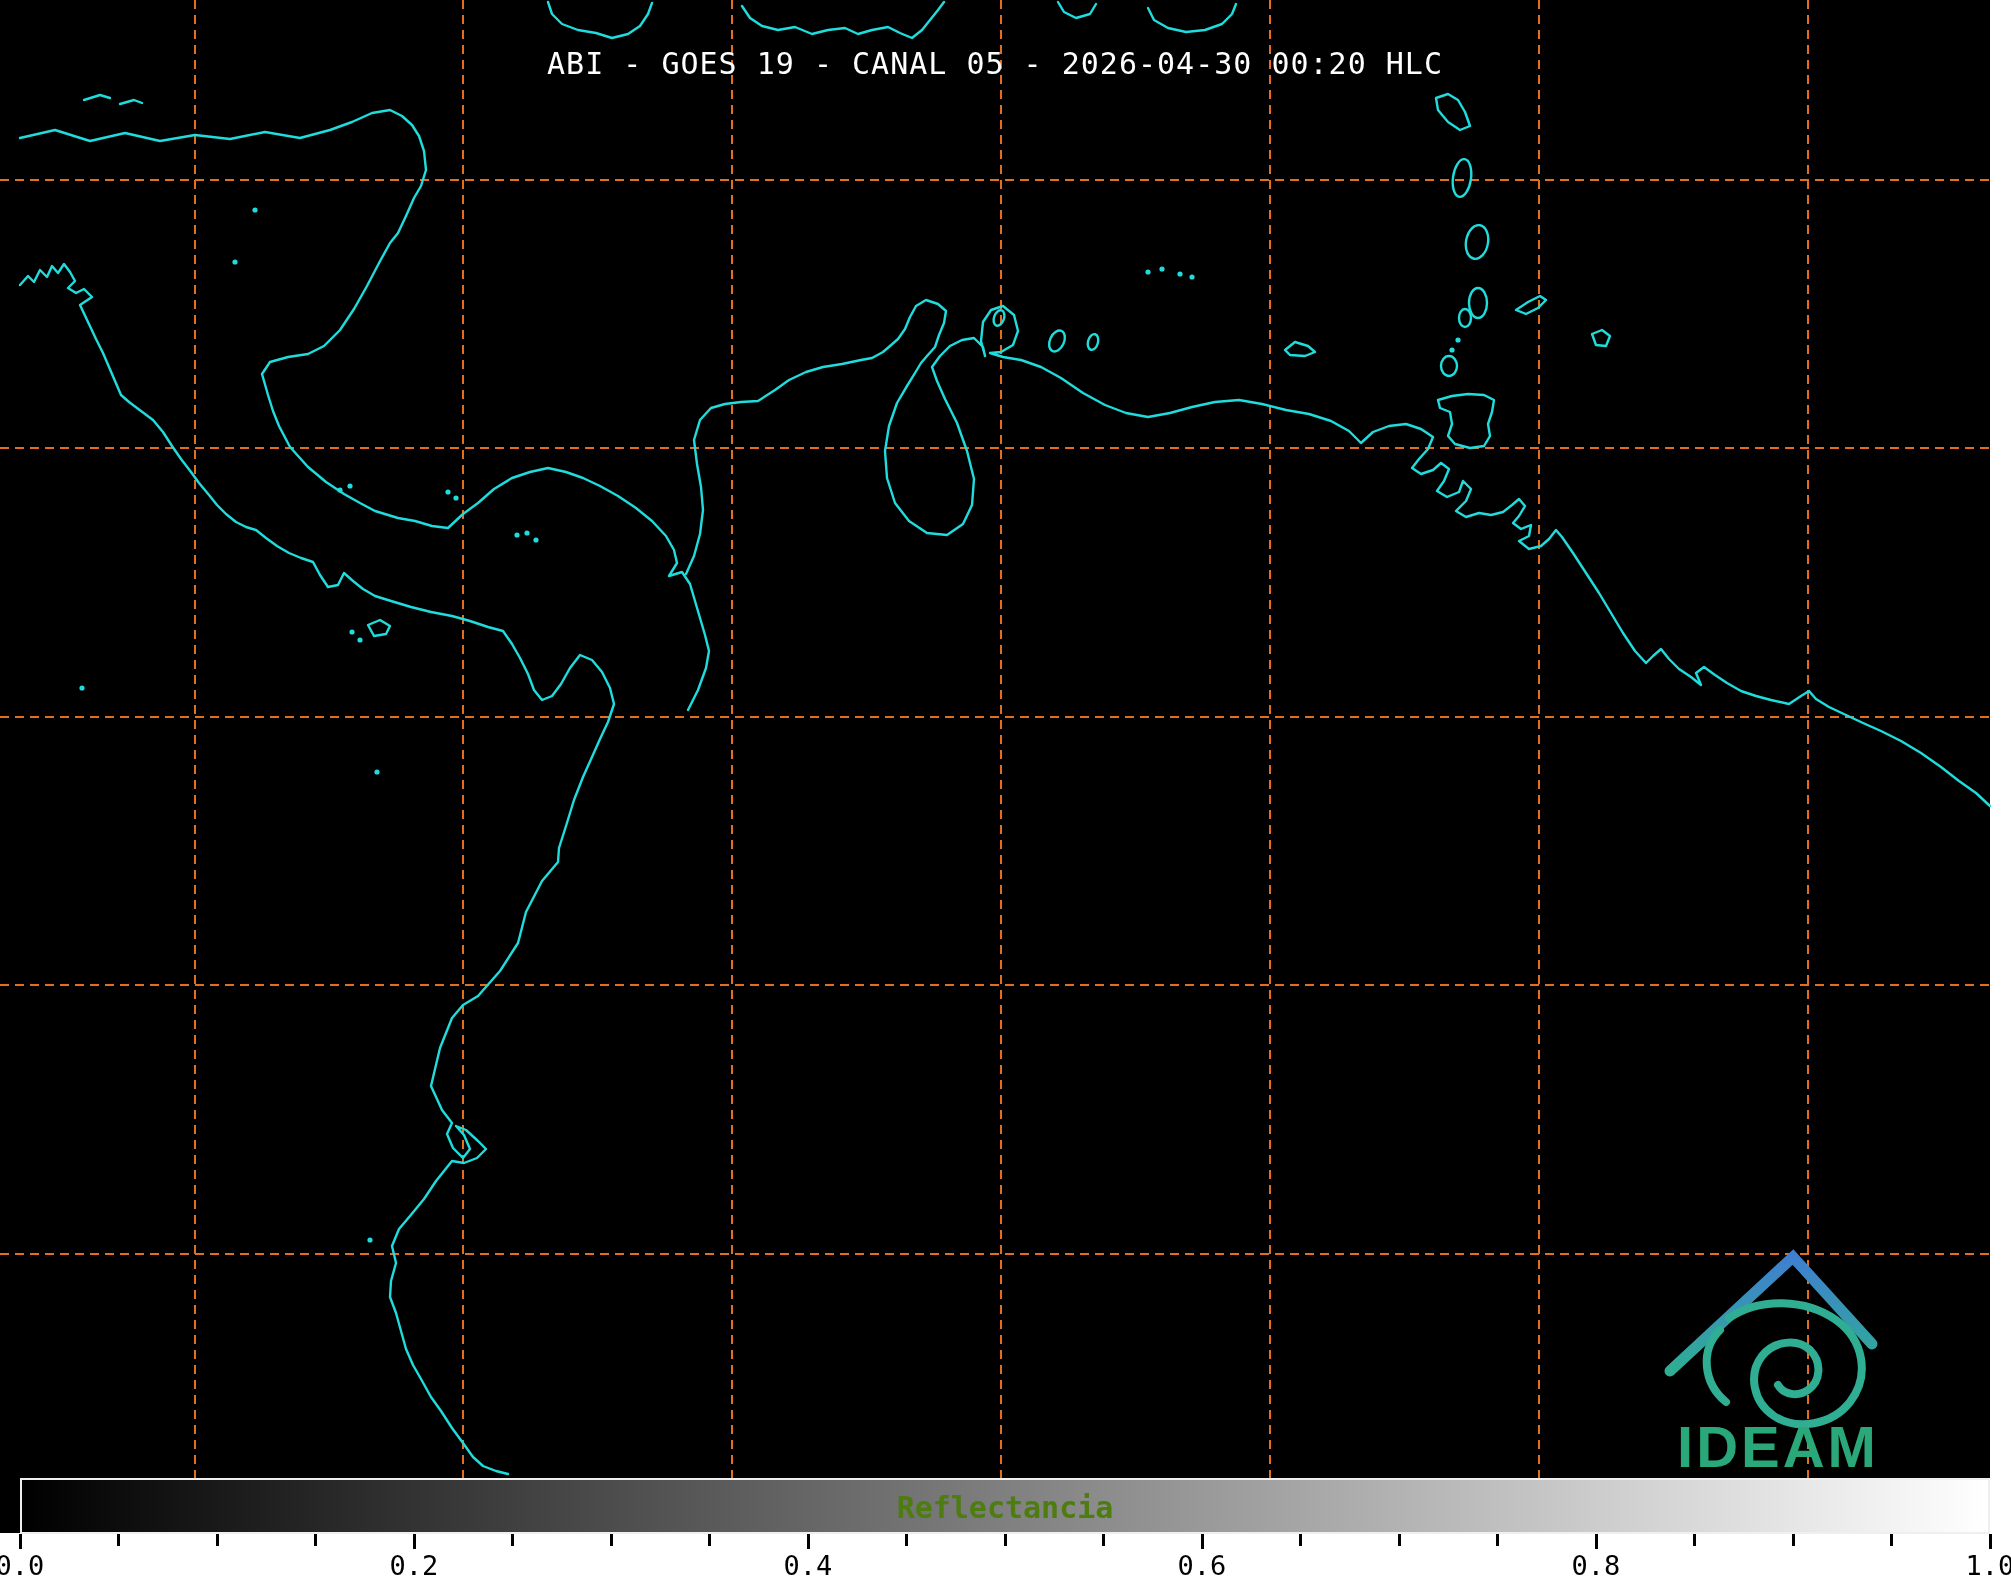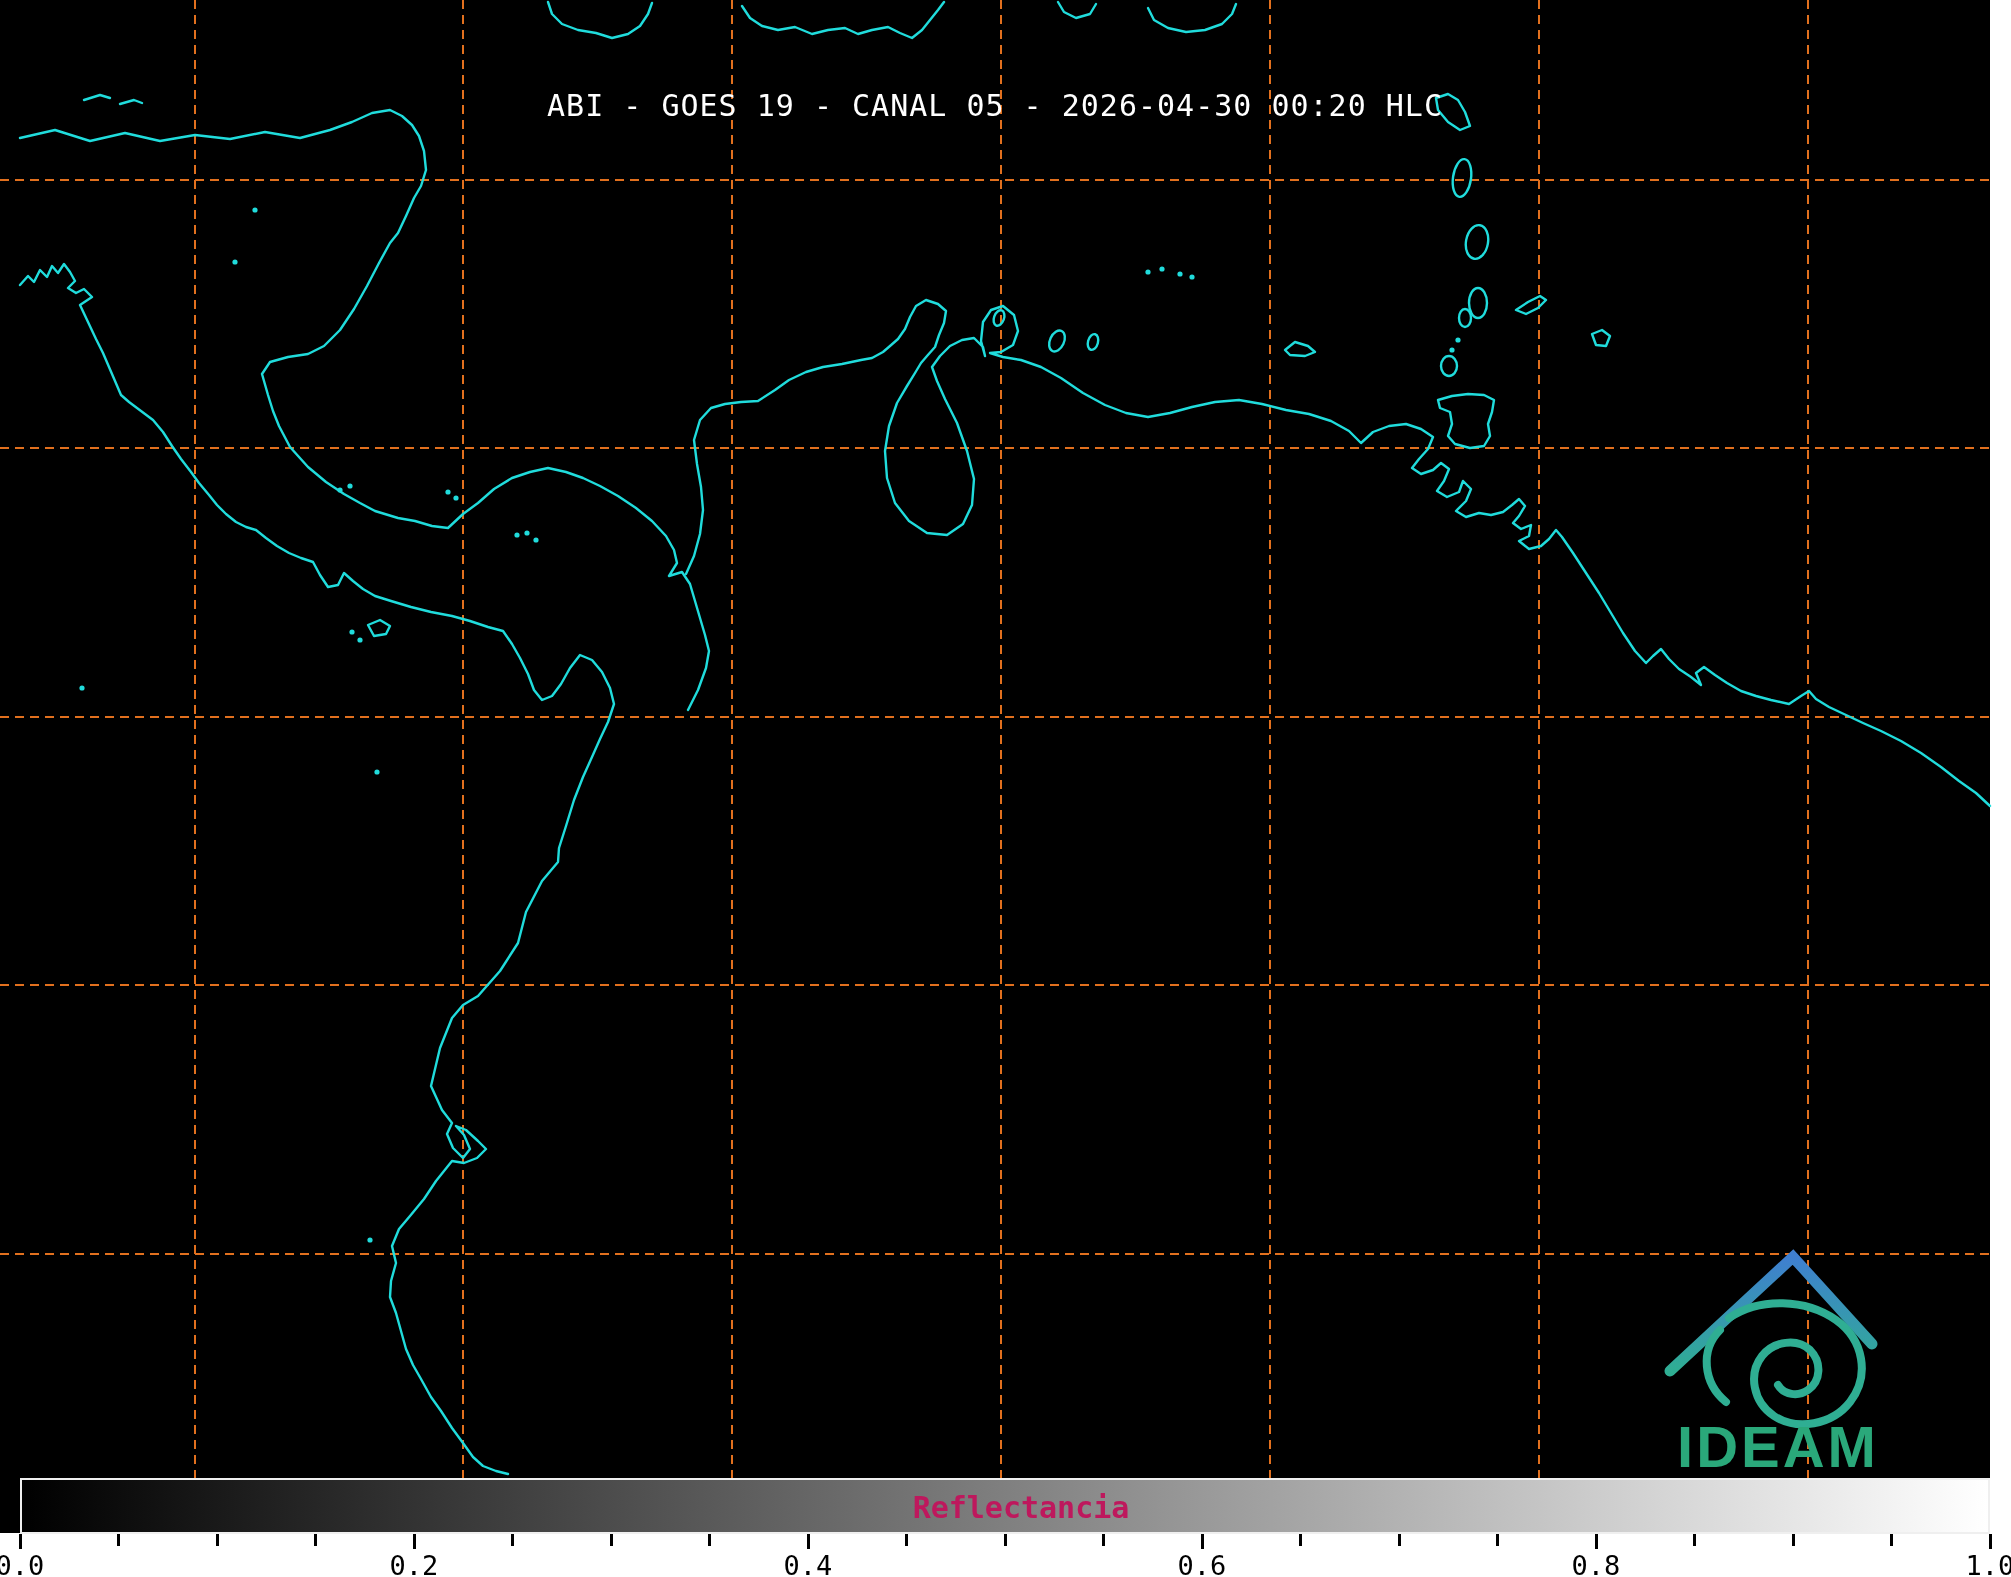--- a/index.html
+++ b/index.html
@@ -1,24 +1,24 @@
 <!DOCTYPE html>
 <html><head>
 <meta charset="utf-8">
 <style>
   html,body{margin:0;padding:0;background:#ffffff;}
   body{width:2011px;height:1577px;position:relative;overflow:hidden;
        font-family:"DejaVu Sans Mono", monospace;}
   #stage{position:absolute;left:0;top:0;width:2011px;height:1577px;}
   #map-svg{position:absolute;left:0;top:0;}
   #title{position:absolute;left:0;top:46px;width:1990px;text-align:center;
-         color:#ffffff;font-size:30px;letter-spacing:1px;white-space:pre;margin-top:42px;}
+         color:#ffffff;font-size:30px;letter-spacing:1px;white-space:pre;}
   #colorbar{position:absolute;border:2px solid #efefef;box-sizing:border-box;}
   #colorbar-label{position:absolute;text-align:center;font-weight:bold;
-                  font-size:30px;color:#be185d;margin-left:16px;}
+                  font-size:30px;color:#4d7c0f;}
   .cb-tick{position:absolute;width:3px;background:#000;}
   .cb-tick-label{position:absolute;font-size:27px;color:#000;transform:translateX(-50%);
                  font-family:"DejaVu Sans Mono", monospace;}
   #logo-text-el{font-family:"Liberation Sans", sans-serif;font-weight:bold;
                 font-size:58px;letter-spacing:3px;}
 </style>
 </head>
 <body>
 
 <div id="stage">

